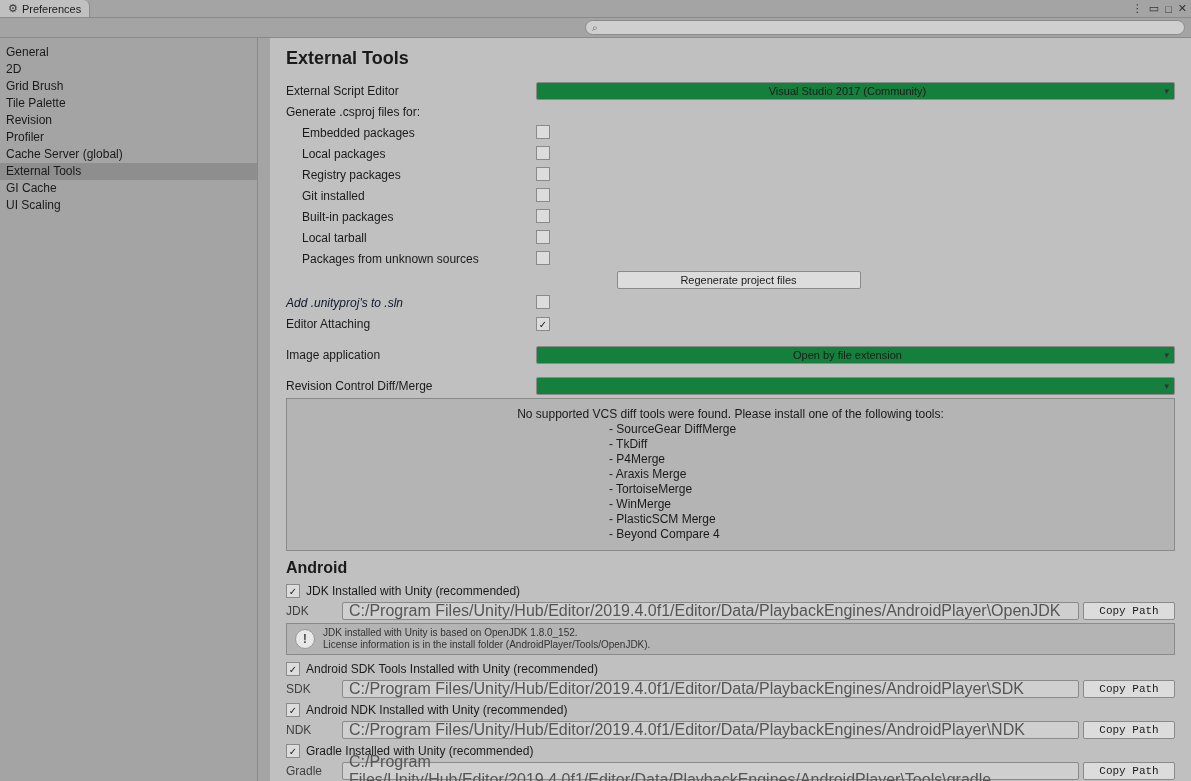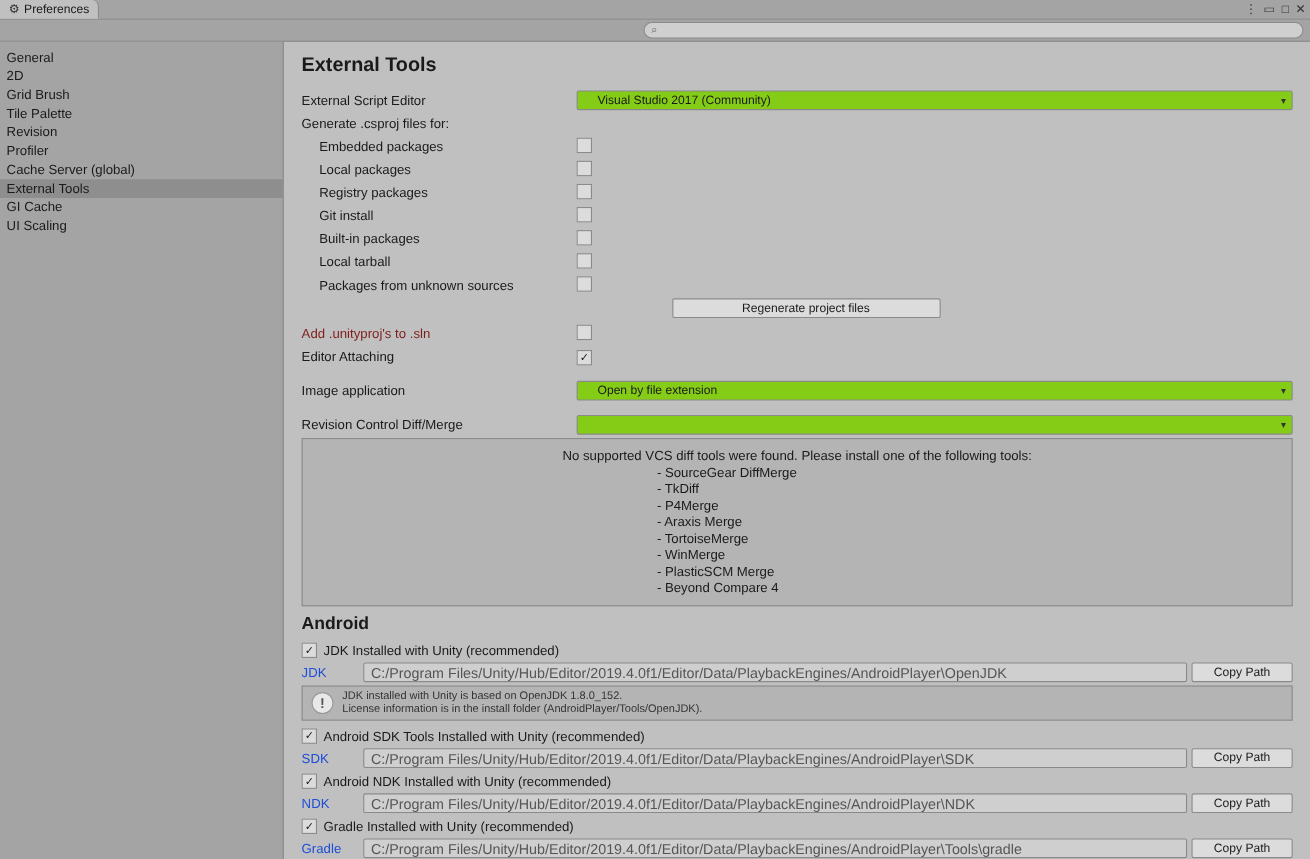--- a/index.html
+++ b/index.html
@@ -57,20 +57,21 @@
     border-radius: 8px;
     display: flex;
     align-items: center;
     padding: 0 6px;
     font-size: 10px;
     color: #666;
   }
   .body {
     display: flex;
     height: calc(100% - 38px);
+    gap: 12px;
   }
   .sidebar {
     width: 258px;
     background: #a4a4a4;
     border-right: 1px solid #8a8a8a;
     padding-top: 6px;
   }
   .sidebar .item {
     padding: 1px 6px;
     font-size: 12px;
@@ -96,33 +97,34 @@
     display: flex;
     align-items: center;
     min-height: 20px;
     margin-bottom: 1px;
   }
   .row .label {
     width: 250px;
     font-size: 12px;
   }
   .row .label.indent { padding-left: 16px; }
-  .row .label.disabled { color: #7f1d1d; }
+  .row .label.disabled { color: #0f172a; font-style: italic; }
   .row .ctrl { flex: 1; }
   .dropdown {
     width: 100%;
     height: 18px;
-    background: #84cc16;
+    background: #15803d;
     border: 1px solid #8a8a8a;
     border-radius: 2px;
     font-size: 11px;
-    padding: 0 18px 0 18px;
+    padding: 0 18px 0 2px;
     display: flex;
     align-items: center;
     position: relative;
+    justify-content: center;
   }
   .dropdown::after {
     content: "▾";
     position: absolute;
     right: 5px;
     font-size: 9px;
     color: #333;
   }
   .chk {
     width: 14px;
@@ -175,44 +177,45 @@
   .pathrow {
     display: flex;
     align-items: center;
     gap: 4px;
     min-height: 20px;
     margin-bottom: 1px;
   }
   .pathrow .plabel {
     width: 52px;
     font-size: 12px;
-    color: #1d4ed8;
+    color: #404040;
   }
   .pathrow .pinput {
     flex: 1;
     height: 18px;
     background: #cfcfcf;
     border: 1px solid #8a8a8a;
     border-radius: 2px;
-    font-size: 13px;
+    font-size: 16px;
     padding: 0 6px;
     display: flex;
     align-items: center;
     color: #555;
   }
   .pathrow .copybtn {
     width: 92px;
     height: 18px;
     background: #dcdcdc;
     border: 1px solid #8a8a8a;
     border-radius: 2px;
     font-size: 11px;
     display: flex;
     align-items: center;
     justify-content: center;
+    font-family: Liberation Mono, monospace;
   }
   .note {
     display: flex;
     align-items: center;
     gap: 8px;
     background: #b4b4b4;
     border: 1px solid #8a8a8a;
     padding: 3px 8px;
     margin: 2px 0 4px;
     font-size: 10px;
@@ -292,21 +295,21 @@
         </div>
         <div class="row">
           <div class="label indent">Local packages</div>
           <div class="ctrl"><span class="chk"></span></div>
         </div>
         <div class="row">
           <div class="label indent">Registry packages</div>
           <div class="ctrl"><span class="chk"></span></div>
         </div>
         <div class="row">
-          <div class="label indent">Git install</div>
+          <div class="label indent">Git installed</div>
           <div class="ctrl"><span class="chk"></span></div>
         </div>
         <div class="row">
           <div class="label indent">Built-in packages</div>
           <div class="ctrl"><span class="chk"></span></div>
         </div>
         <div class="row">
           <div class="label indent">Local tarball</div>
           <div class="ctrl"><span class="chk"></span></div>
         </div>

